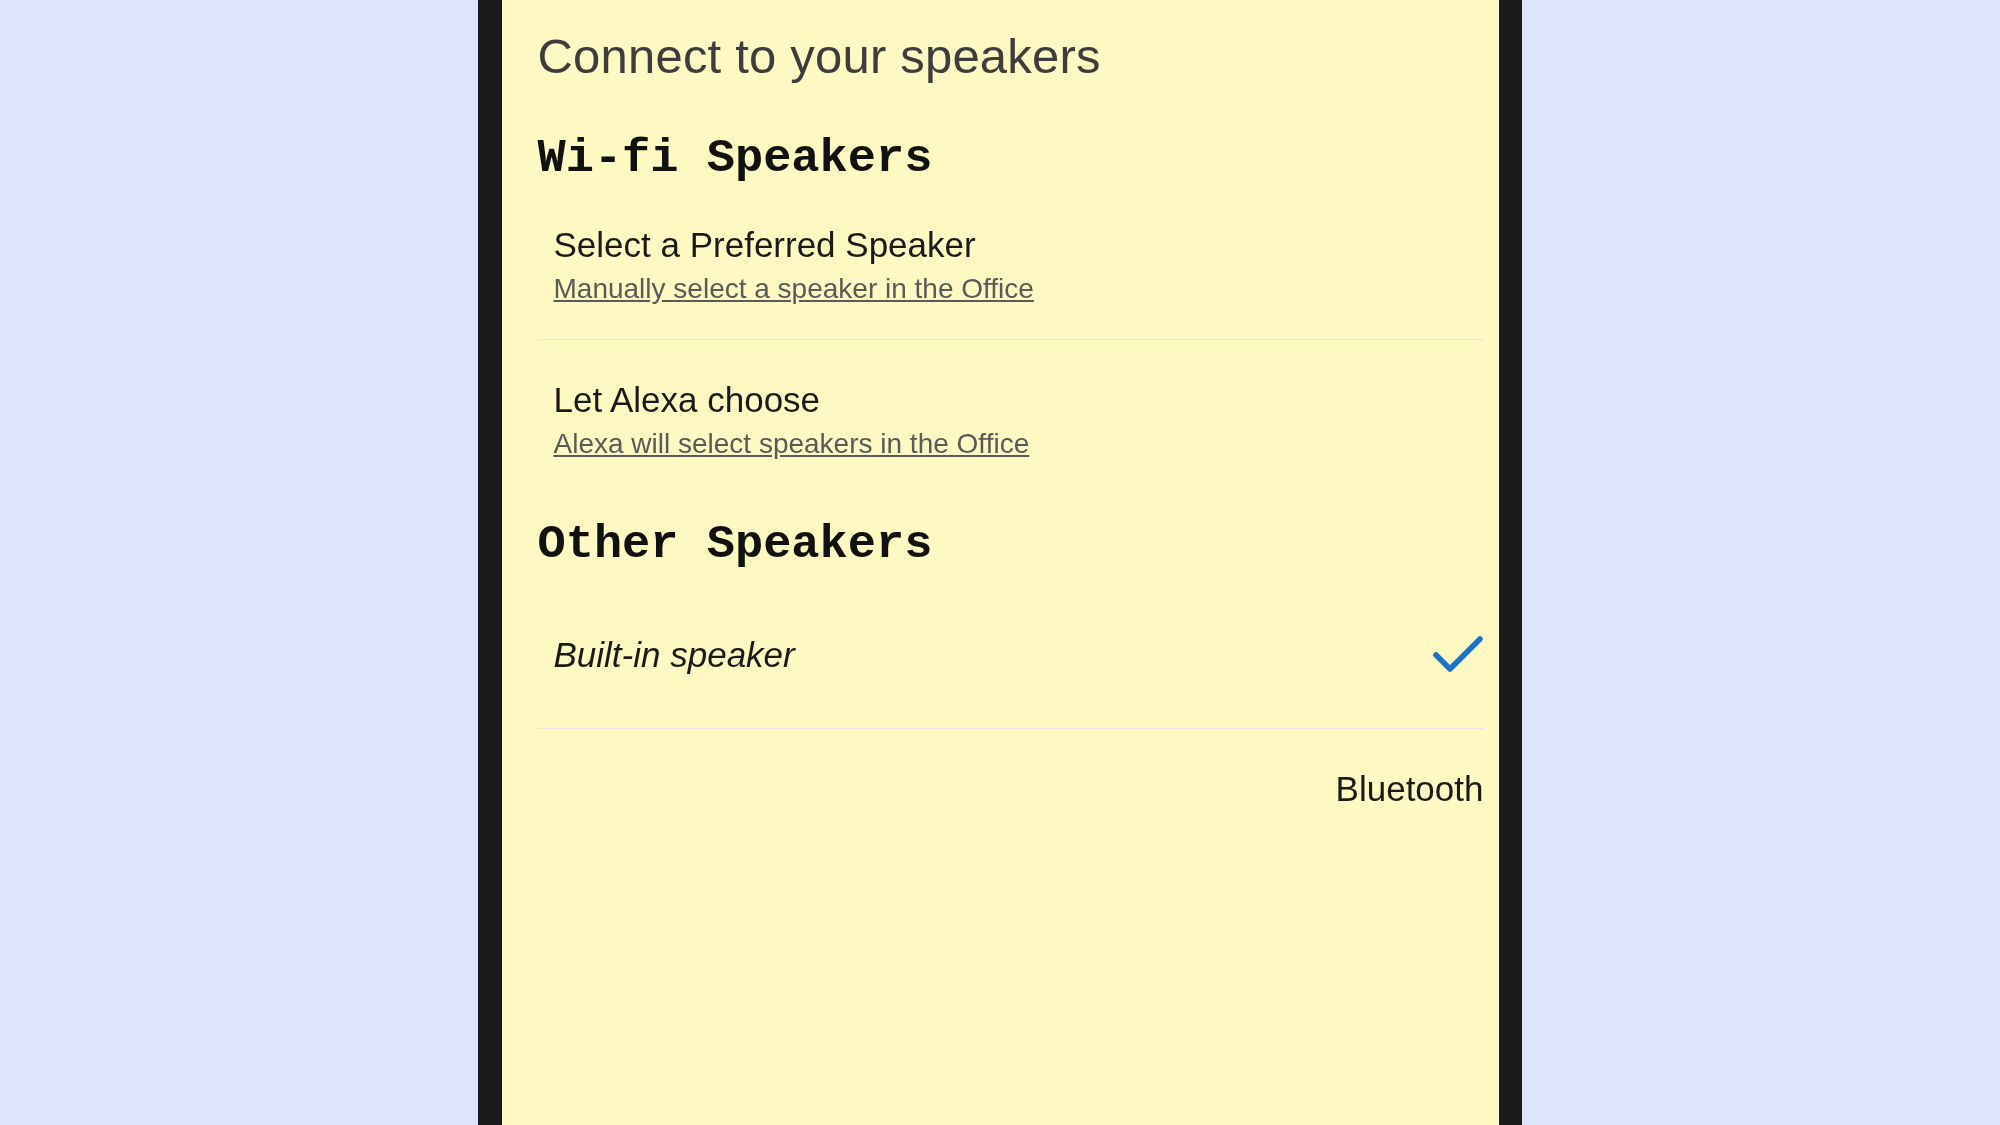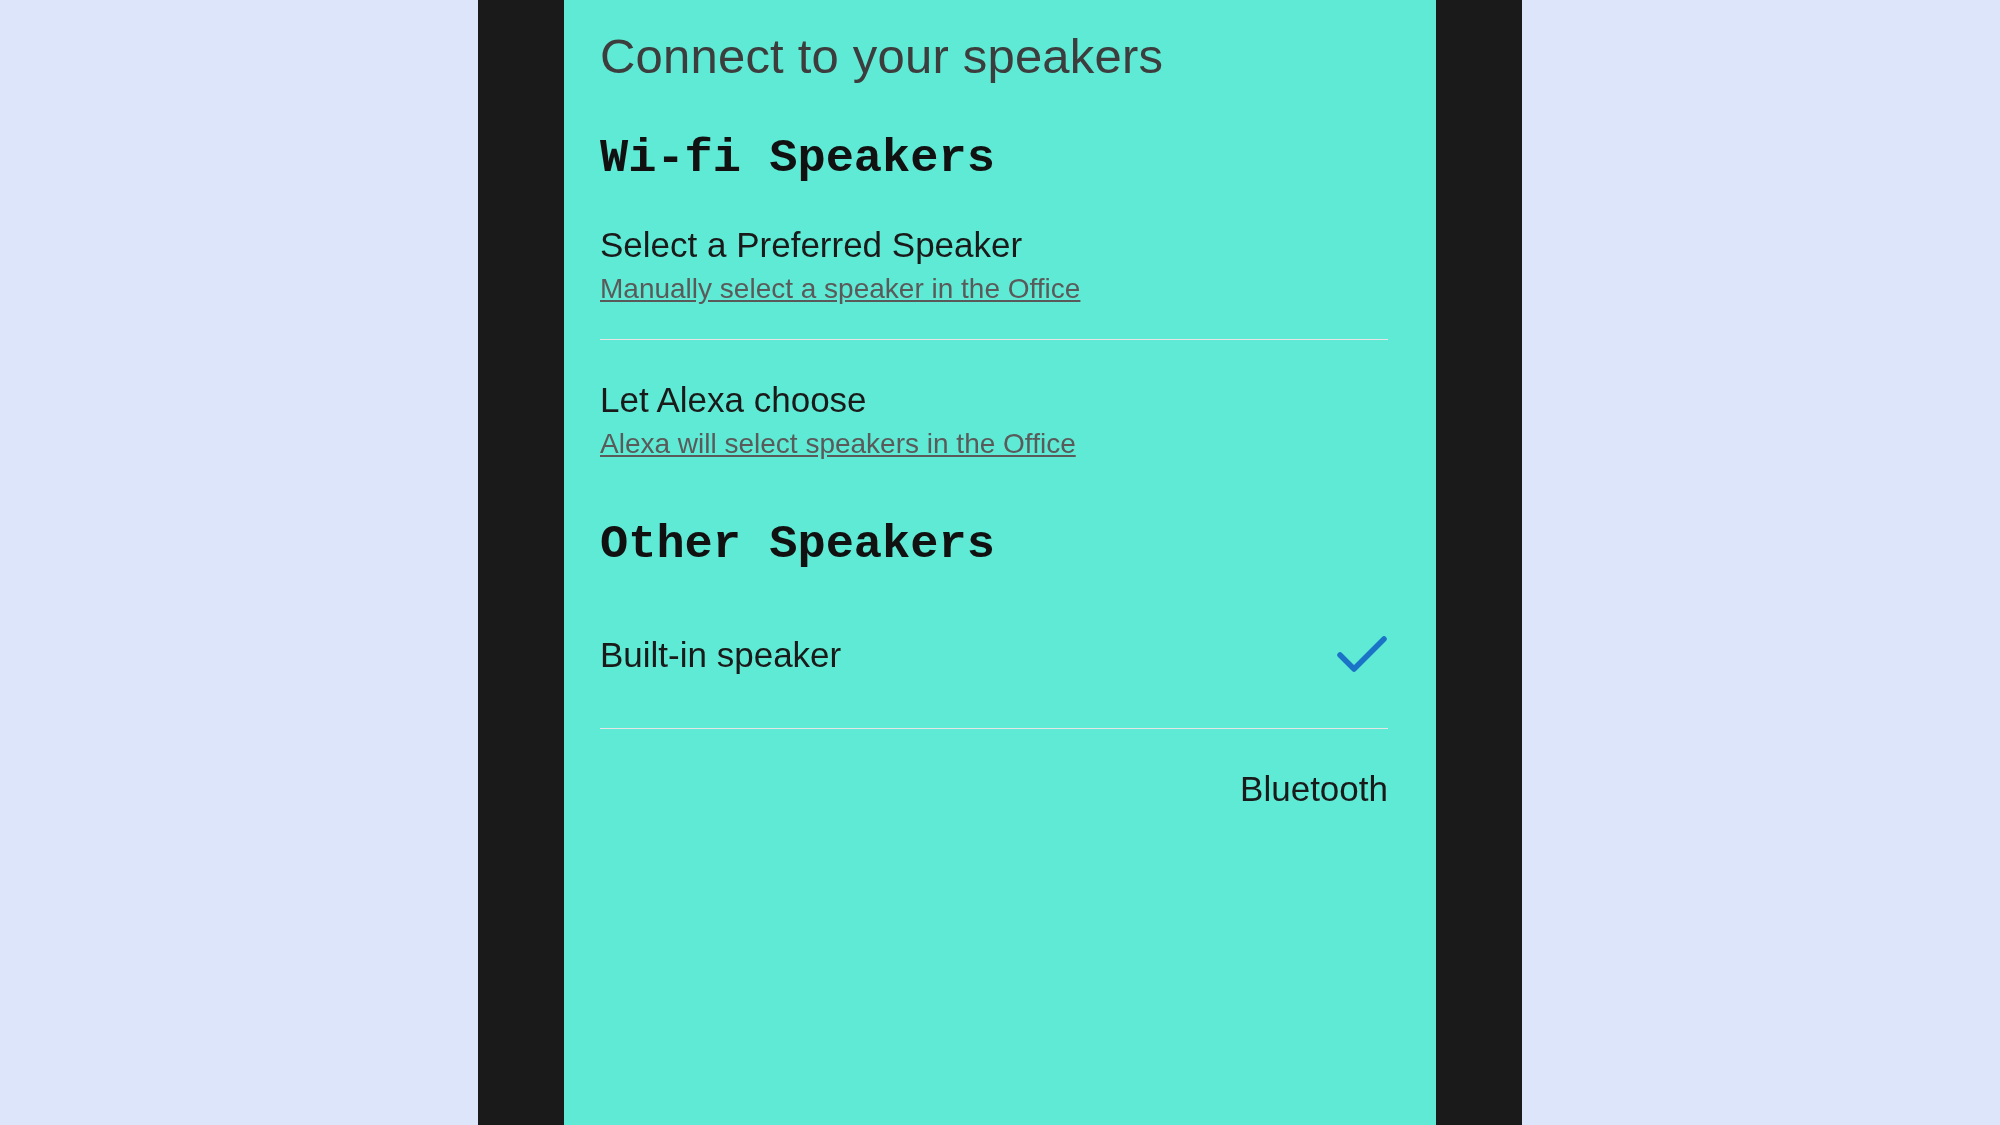--- a/index.html
+++ b/index.html
@@ -17,24 +17,24 @@
       align-items: flex-start;
     }
     .device-frame {
       width: 1044px;
       height: 100%;
       background: #1a1a1a;
       display: flex;
       justify-content: center;
     }
     .screen {
-      width: 872px;
+      width: 997px;
       height: 100%;
-      background: #5eead4;
-      padding: 28px 48px 0 36px;
+      background: #fef9c3;
+      padding: 28px 15px 0 36px;
     }
     .page-title {
       font-size: 49px;
       font-weight: 400;
       color: #3d3d3d;
       margin-bottom: 48px;
       letter-spacing: 0.2px;
     }
     .section-heading {
       font-size: 47px;
@@ -43,20 +43,21 @@
       margin-bottom: 38px;
       font-family: Liberation Mono, monospace;
     }
     .list-item {
       padding-top: 0;
       padding-bottom: 34px;
       cursor: pointer;
       display: flex;
       align-items: center;
       justify-content: space-between;
+      margin-left: 16px;
     }
     .list-item .text-col {
       flex: 1;
     }
     .item-title {
       font-size: 35px;
       font-weight: 400;
       color: #1a1a1a;
       line-height: 1.25;
     }
@@ -71,20 +72,21 @@
       border: none;
       border-top: 1.5px solid #e6e6e6;
       margin-bottom: 38px;
     }
     .section-gap-top {
       margin-top: 24px;
     }
     .built-in {
       padding-top: 24px;
       padding-bottom: 52px;
+      font-style: italic;
     }
     .check-icon svg {
       width: 52px;
       height: 42px;
       display: block;
     }
     .bluetooth-item {
       padding-top: 0;
       text-align: right;
     }

